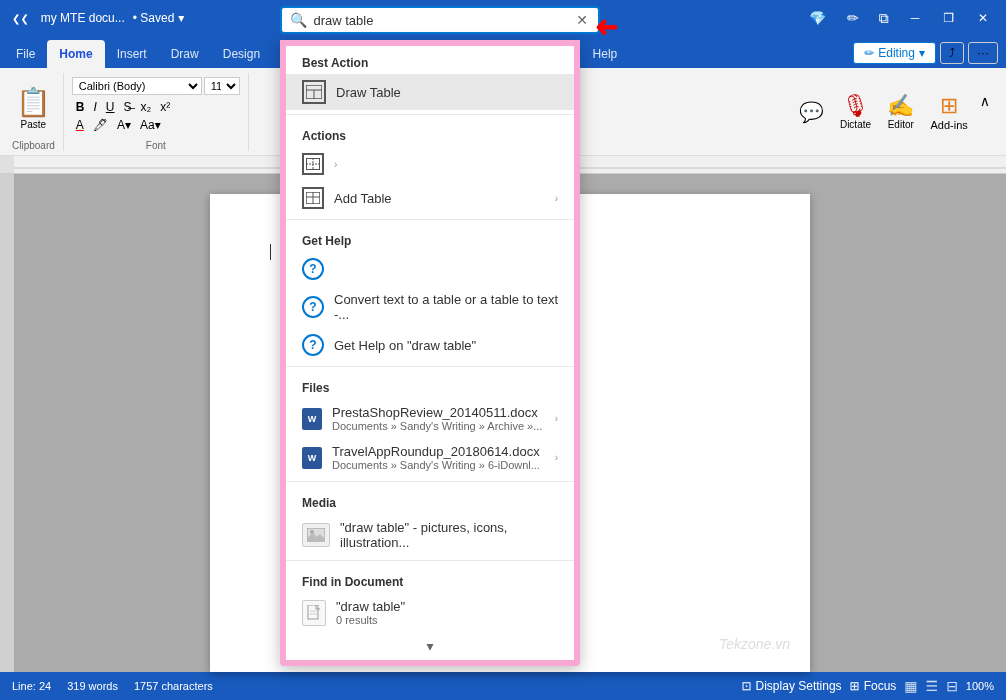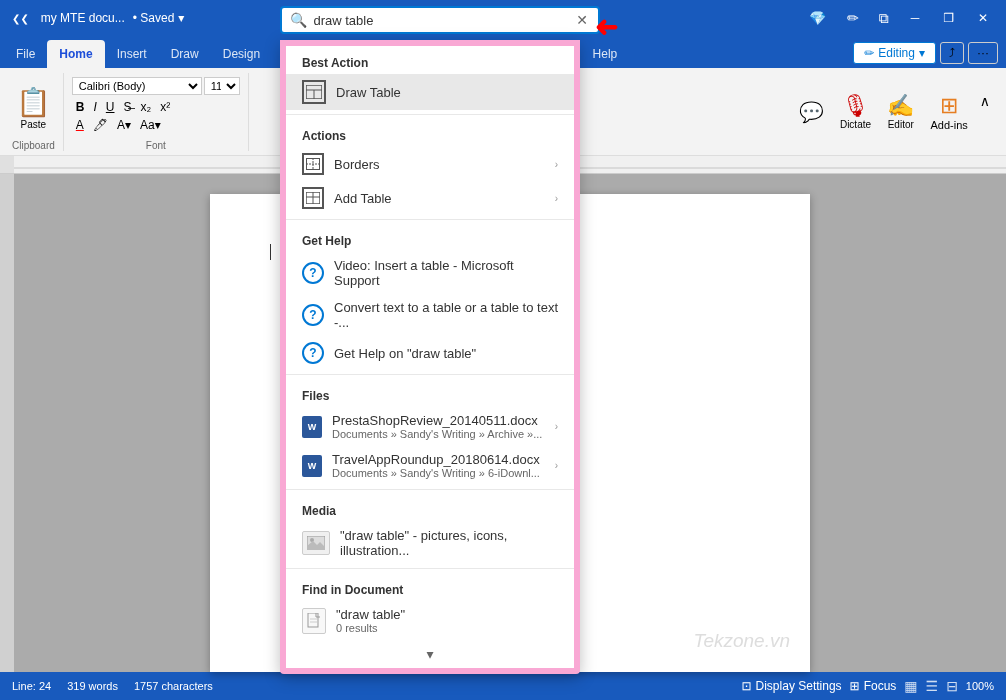--- a/index.html
+++ b/index.html
@@ -204,21 +204,21 @@
       <line x1="0" y1="12" x2="100%" y2="12" stroke="#999" stroke-width="0.5"></line>
     </svg>
   </div>
 </div>
 
 <div style="position:absolute;top:174px;left:0;right:0;bottom:28px;background:#ababab;display:flex;z-index:1;">
   <div style="width:14px;background:#d0d0d0;"></div>
   <div style="flex:1;display:flex;justify-content:center;padding-top:20px;">
     <div style="background:white;width:600px;min-height:350px;padding:50px 60px;position:relative;box-shadow:0 2px 8px rgba(0,0,0,0.3);">
       <span class="cursor-line"></span>
-      <div class="watermark" style="position:absolute;right:20px;bottom:20px;color:#ddd;font-size:19px;font-style:italic;">Tekzone.vn</div>
+      <div class="watermark" style="position:absolute;right:20px;bottom:20px;color:#ddd;font-size:14px;font-style:italic;">Tekzone.vn</div>
     </div>
   </div>
 </div>
 
 <div class="search-dropdown" style="position:absolute;top:40px;left:280px;width:300px;background:white;box-shadow:0 4px 16px rgba(0,0,0,0.25);z-index:1000;border:6px solid #f9a8d4;max-height:640px;overflow-y:auto;">
 
   <div class="dropdown-section-title">Best Action</div>
   <div class="dropdown-item highlighted">
     <div style="width:24px;height:24px;border:2px solid #555;margin-right:10px;display:flex;align-items:center;justify-content:center;">
       <svg width="16" height="14" viewBox="0 0 16 14">
@@ -234,41 +234,39 @@
 
   <div class="dropdown-section-title">Actions</div>
   <div class="dropdown-item">
     <div style="width:22px;height:22px;border:2px solid #555;margin-right:10px;display:flex;align-items:center;justify-content:center;">
       <svg width="14" height="12" viewBox="0 0 14 12">
         <rect x="0" y="0" width="14" height="12" fill="none" stroke="#555" stroke-width="2"></rect>
         <line x1="0" y1="6" x2="14" y2="6" stroke="#555" stroke-width="1" stroke-dasharray="2,1"></line>
         <line x1="7" y1="0" x2="7" y2="12" stroke="#555" stroke-width="1" stroke-dasharray="2,1"></line>
       </svg>
     </div>
-    <span class="dropdown-item-text">Borders</span>
     <span class="dropdown-item-arrow">›</span>
   </div>
   <div class="dropdown-item">
     <div style="width:22px;height:22px;border:2px solid #555;margin-right:10px;display:flex;align-items:center;justify-content:center;">
       <svg width="14" height="12" viewBox="0 0 14 12">
         <rect x="0" y="0" width="14" height="12" fill="none" stroke="#555" stroke-width="1.5"></rect>
         <line x1="0" y1="5" x2="14" y2="5" stroke="#555" stroke-width="1"></line>
         <line x1="7" y1="0" x2="7" y2="12" stroke="#555" stroke-width="1"></line>
       </svg>
     </div>
     <span class="dropdown-item-text">Add Table</span>
     <span class="dropdown-item-arrow">›</span>
   </div>
 
   <hr class="dropdown-divider">
 
   <div class="dropdown-section-title">Get Help</div>
   <div class="dropdown-item">
     <span style="width:22px;height:22px;border-radius:50%;border:2px solid #0078d4;color:#0078d4;display:flex;align-items:center;justify-content:center;font-size:12px;font-weight:bold;margin-right:10px;flex-shrink:0;">?</span>
-    <span>Video: Insert a table - Microsoft Support</span>
   </div>
   <div class="dropdown-item">
     <span style="width:22px;height:22px;border-radius:50%;border:2px solid #0078d4;color:#0078d4;display:flex;align-items:center;justify-content:center;font-size:12px;font-weight:bold;margin-right:10px;flex-shrink:0;">?</span>
     <span>Convert text to a table or a table to text -...</span>
   </div>
   <div class="dropdown-item">
     <span style="width:22px;height:22px;border-radius:50%;border:2px solid #0078d4;color:#0078d4;display:flex;align-items:center;justify-content:center;font-size:12px;font-weight:bold;margin-right:10px;flex-shrink:0;">?</span>
     <span>Get Help on "draw table"</span>
   </div>
 

